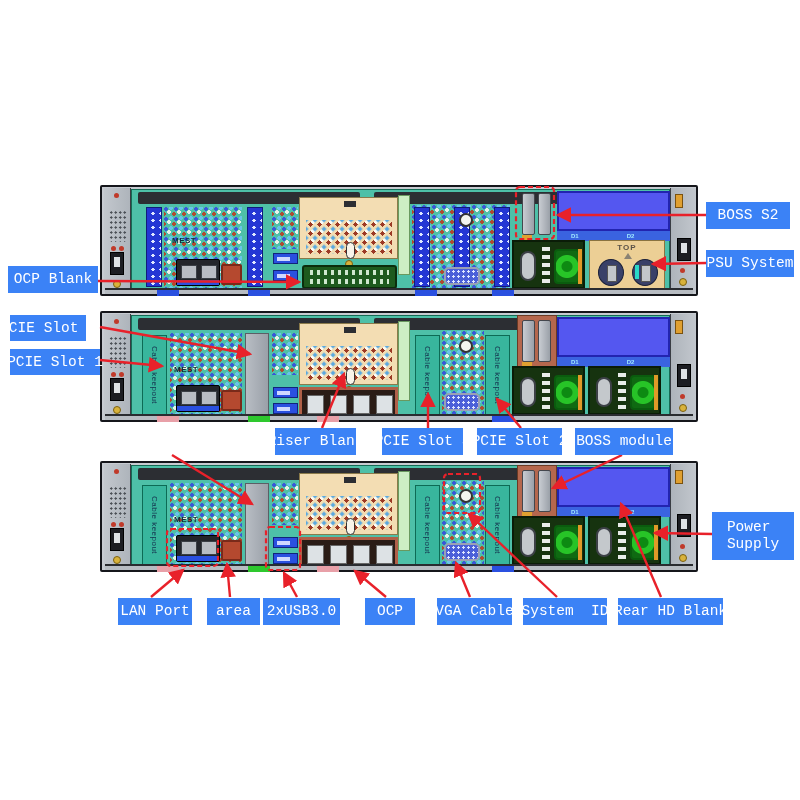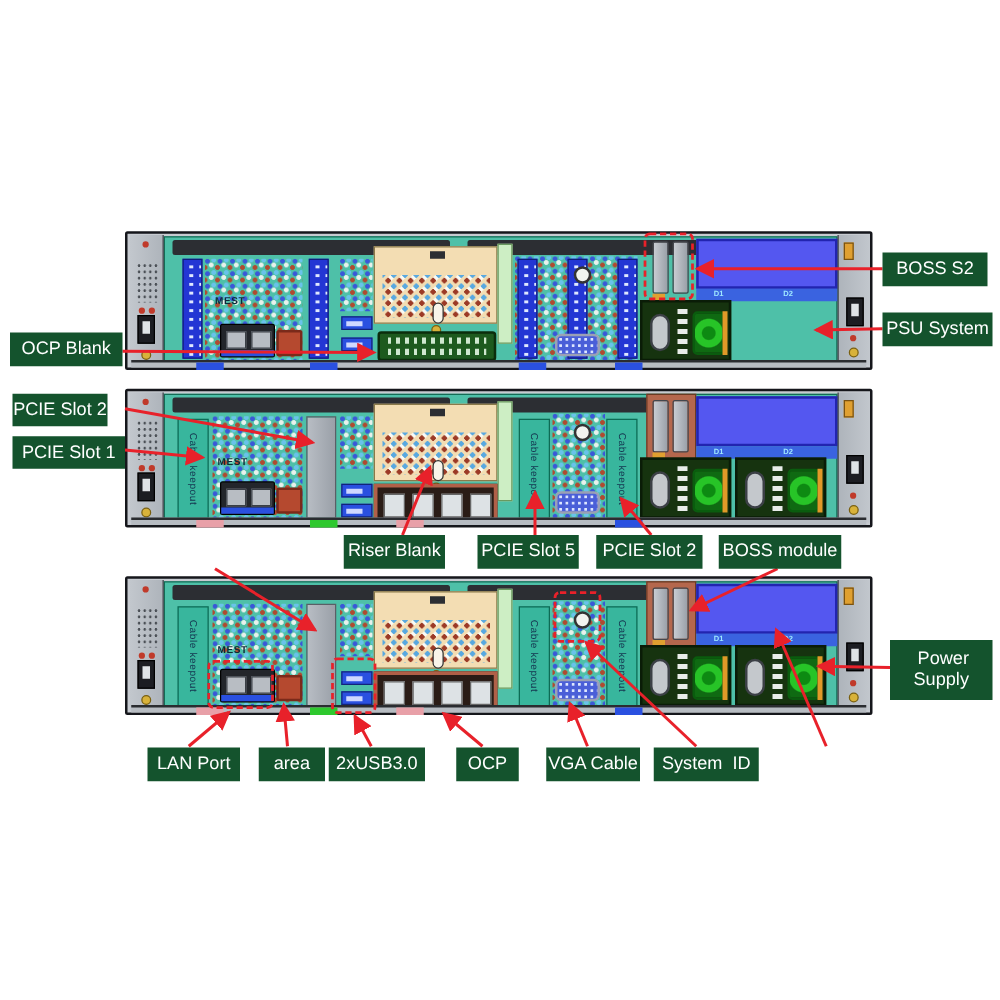--- a/index.html
+++ b/index.html
@@ -75,22 +75,22 @@
   .ptri{left:34px;top:12px;width:0;height:0;border-left:4px solid rgba(0,0,0,0);border-right:4px solid rgba(0,0,0,0);border-bottom:6px solid #8a8273;}
   .pcirc{position:absolute;top:18px;width:26px;height:27px;border-radius:50%;background:#394068;border:1px solid #1a2038;}
   .pgr{left:8px;top:5px;width:10px;height:17px;background:#c2c6ca;border:1px solid #555;}
   .pteal{left:2px;top:5px;width:4px;height:14px;background:#2ad8c8;}
   .foot{top:103px;height:6px;width:22px;background:#2a50e0;}
   .pinkt{background:#e8a0a8;}
   .greent{background:#2ec82e;}
 
   
   .overlay{position:absolute;left:0;top:0;z-index:2;pointer-events:none;}
-  .co{position:absolute;z-index:3;background:#14532d;color:#fff;display:flex;align-items:center;justify-content:center;
-      text-align:right;font-size:14.5px;line-height:1.15;white-space:pre;}
+  .co{position:absolute;z-index:3;background:#3b82f6;color:#fff;display:flex;align-items:center;justify-content:center;
+      text-align:left;font-size:14.5px;line-height:1.15;white-space:pre;font-family:Liberation Mono, monospace;}
 </style>
 </head>
 <body>
 
 <div class="stage">
 
   <section class="panel" style="top:185px">
     <div class="main"></div>
     <div class="earL">
       <i class="rdot" style="left:10px;top:5px"></i>
@@ -131,20 +131,31 @@
     <i class="bmod" style="left:420px;top:6px"></i>
     <i class="bmod" style="left:436px;top:6px"></i>
     <i class="otick" style="left:420px;top:48px"></i>
     <div class="hdb"></div>
     <div class="hdstrip"><b>D1</b><b style="margin-left:48px">D2</b></div>
     <div class="psum" style="left:410px">
       <i class="ph"></i>
         <i class="pch"></i>
         <i class="pcn"></i>
         <i class="por"></i>
+    </div>
+    <div class="ptan">
+      <span class="ptop">TOP</span>
+      <i class="ptri"></i>
+      <div class="pcirc" style="left:8px">
+          <i class="pgr"></i>
+        </div>
+      <div class="pcirc" style="left:42px">
+          <i class="pgr"></i>
+          <i class="pteal"></i>
+        </div>
     </div>
     <div class="earR">
       <i class="oclip" style="left:4px;top:6px"></i>
       <i class="sw" style="left:6px;top:50px"></i>
       <i class="rdot" style="left:9px;top:80px"></i>
       <i class="screw" style="left:8px;top:90px"></i>
     </div>
     <div class="rail"></div>
     <i class="foot" style="left:55px"></i>
     <i class="foot" style="left:146px"></i>
@@ -344,13 +355,14 @@
   <div class="co" style="left:477px;top:428px;width:85px;height:27px">PCIE Slot 2</div>
   <div class="co" style="left:712px;top:512px;width:82px;height:48px">Power
 Supply</div>
   <div class="co" style="left:575px;top:428px;width:98px;height:27px">BOSS module</div>
   <div class="co" style="left:118px;top:598px;width:74px;height:27px">LAN Port</div>
   <div class="co" style="left:207px;top:598px;width:53px;height:27px">area</div>
   <div class="co" style="left:263px;top:598px;width:77px;height:27px">2xUSB3.0</div>
   <div class="co" style="left:365px;top:598px;width:50px;height:27px">OCP</div>
   <div class="co" style="left:437px;top:598px;width:75px;height:27px">VGA Cable</div>
   <div class="co" style="left:523px;top:598px;width:84px;height:27px">System  ID</div>
+  <div class="co" style="left:618px;top:598px;width:105px;height:27px">Rear HD Blank</div>
 </div>
 
 </body></html>

